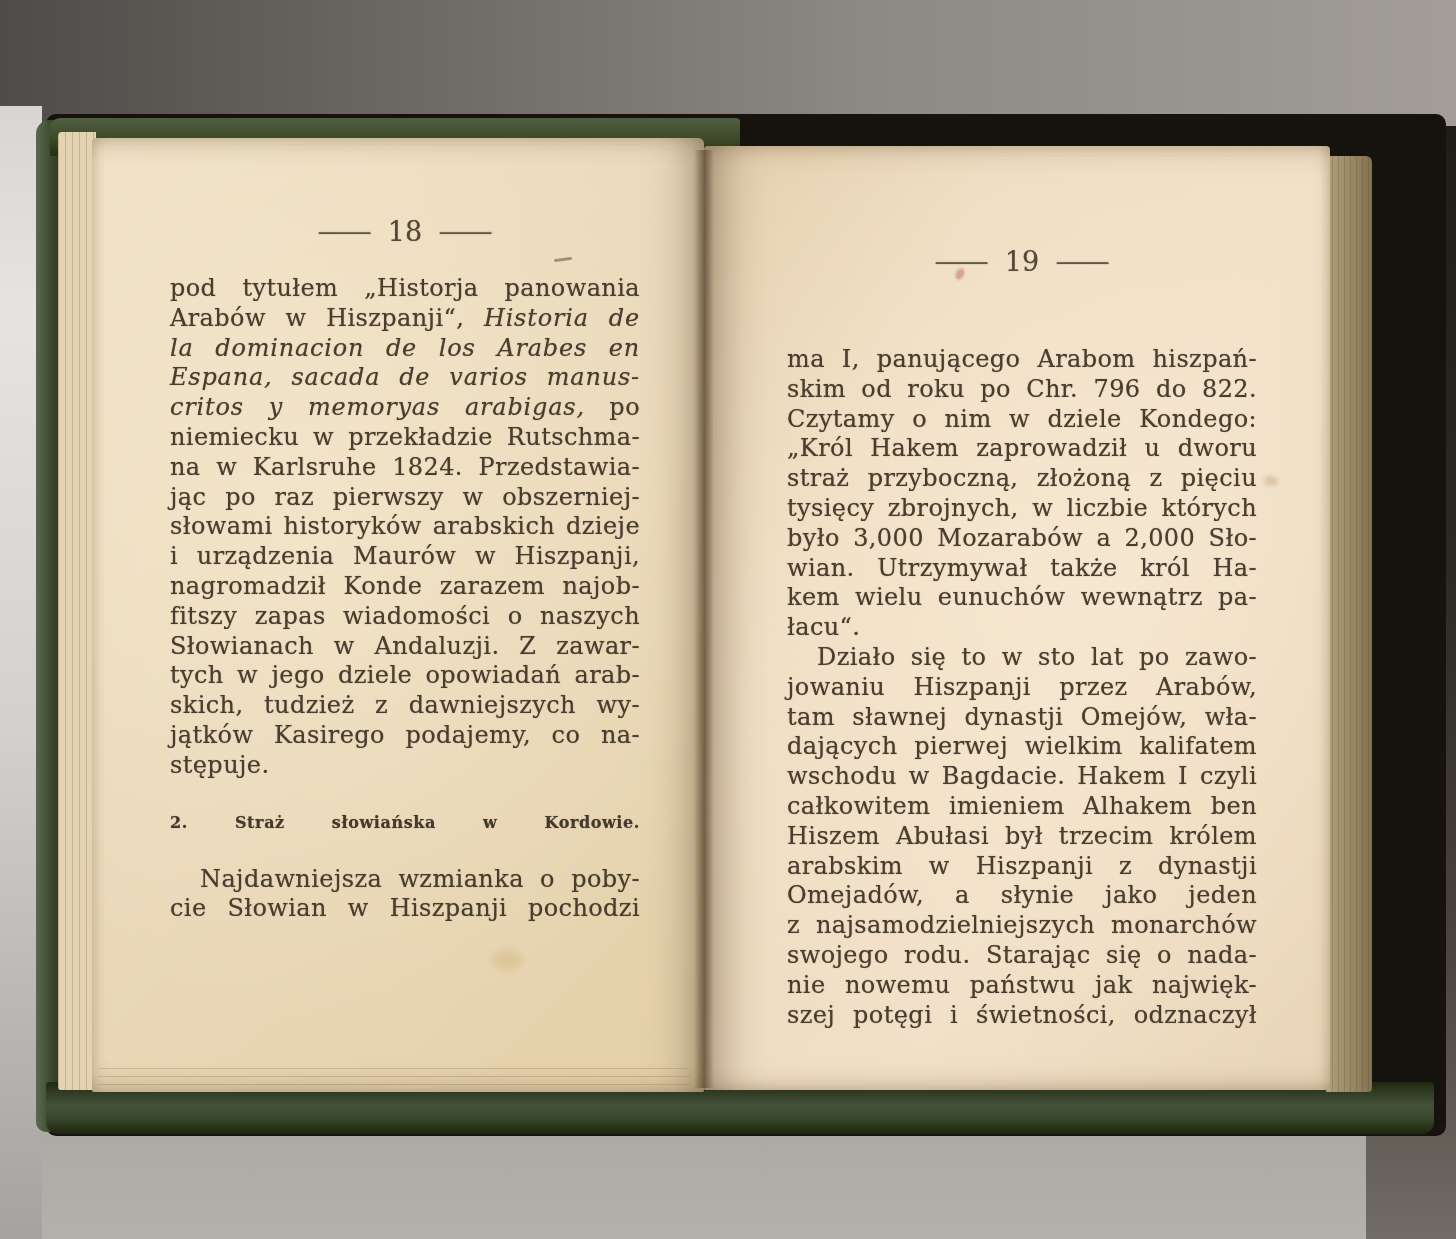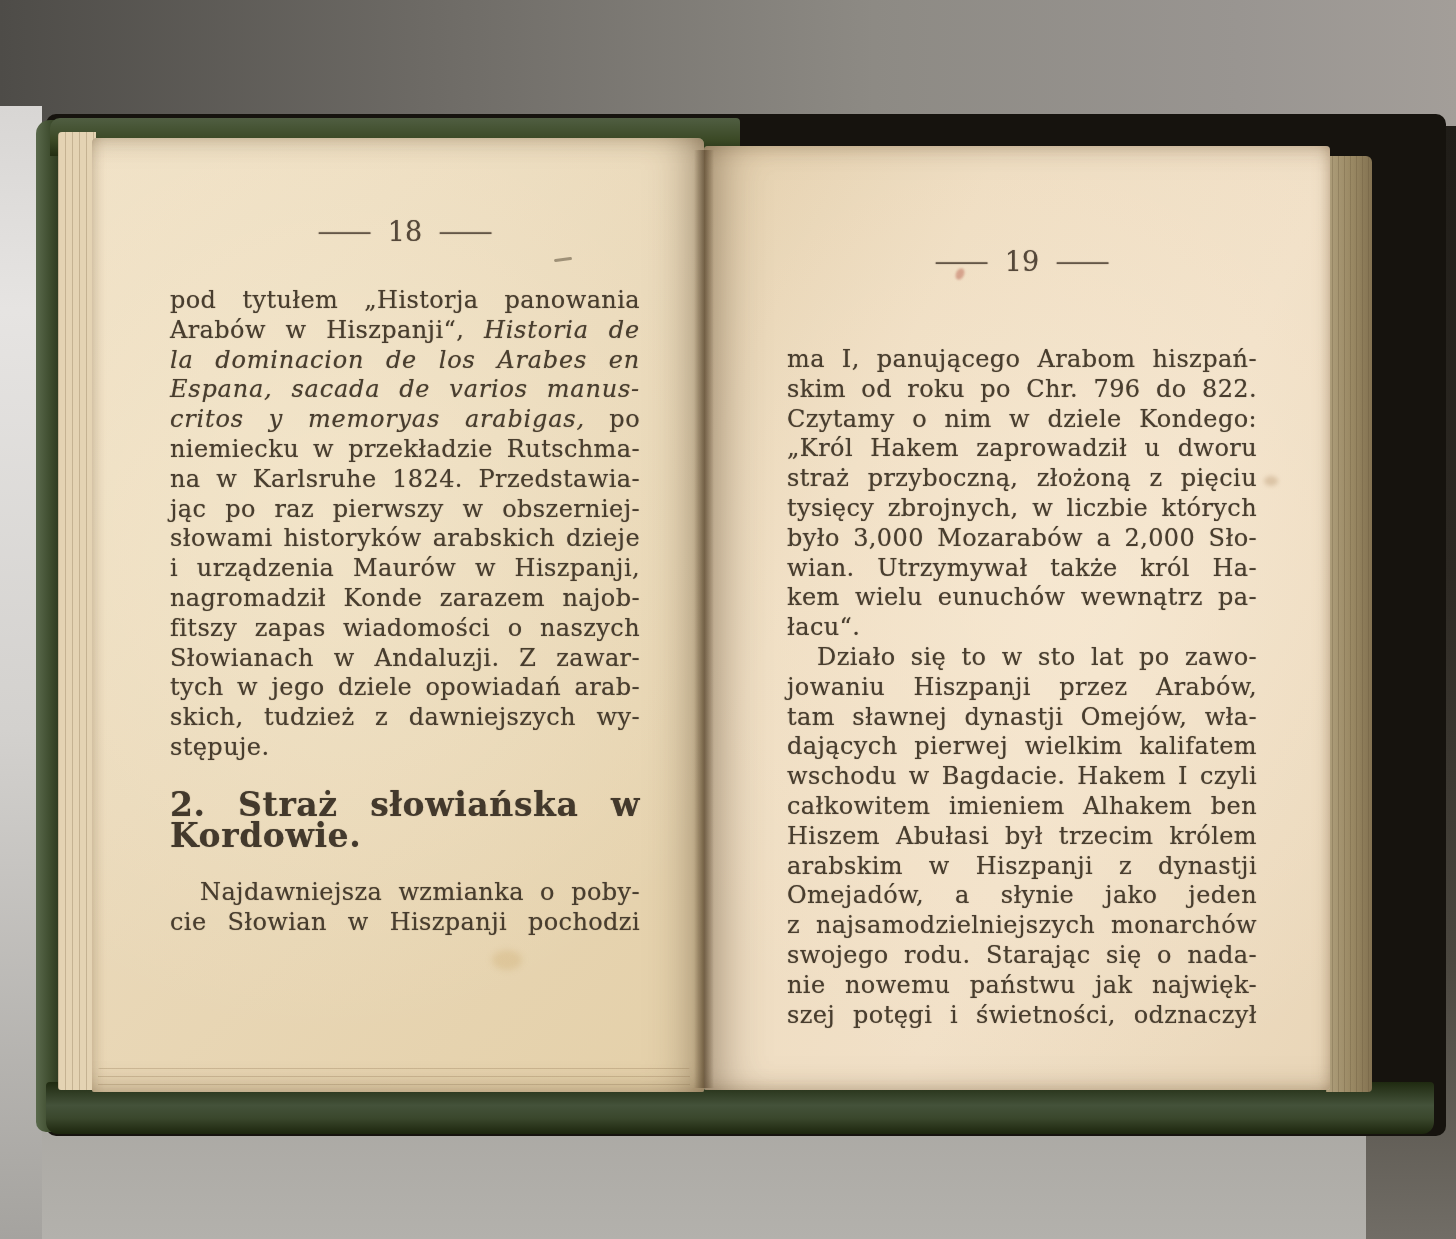--- a/index.html
+++ b/index.html
@@ -59,27 +59,27 @@
   .gutter{position:absolute;left:694px;top:150px;width:20px;height:938px;
     background:linear-gradient(90deg,rgba(0,0,0,0) 0%,rgba(70,52,28,.45) 42%,rgba(70,52,28,.55) 52%,rgba(0,0,0,0) 100%);}
   
   .pg-header{position:absolute;width:470px;display:flex;justify-content:center;align-items:center;
     gap:30px;font-size:27px;color:#55483a;text-shadow:0 0 1px rgba(80,66,50,.55);}
   .hdash{display:inline-block;transform:scaleX(2.1);opacity:.9;}
   .pg-header-left{left:78px;top:78px;}
   .pg-header-right{left:83px;top:100px;}
   .col{position:absolute;width:470px;font-size:24px;line-height:29.8px;
     letter-spacing:.4px;text-shadow:0 0 1px rgba(74,62,46,.60);}
-  .col-left{left:78px;top:148px;}
+  .col-left{left:78px;top:136px;}
   .col-right{left:83px;top:160px;margin-top:39px;}
   .tline{text-align:justify;text-align-last:justify;white-space:normal;}
   .tline.end{text-align-last:left;}
   .tline.ind{text-indent:30px;}
   .tline em{letter-spacing:.8px;}
-  .heading{margin:26px 0 27px 0;font-weight:bold;font-size:33px;line-height:31px;
+  .heading{margin:26px 0 27px 0;font-weight:bold;font-size:16px;line-height:31px;
     letter-spacing:.6px;text-align:justify;text-align-last:justify;color:#43392c;
     text-shadow:0 0 1px rgba(66,56,43,.6);}
   
   .mark-dash{position:absolute;left:462px;top:120px;width:18px;height:3px;
     background:rgba(95,82,60,.55);transform:rotate(-7deg);border-radius:2px;}
   .stain-yellow{position:absolute;left:400px;top:812px;width:30px;height:20px;border-radius:50%;
     background:rgba(190,148,78,.22);filter:blur(3px);}
   .stain-red{position:absolute;left:252px;top:122px;width:8px;height:12px;border-radius:50%;
     background:rgba(168,62,48,.38);filter:blur(1px);transform:rotate(25deg);}
   .stain-brown{position:absolute;left:560px;top:330px;width:14px;height:10px;border-radius:50%;
@@ -118,20 +118,21 @@
           <div class="tline"><span>niemiecku w przekładzie Rutschma-</span></div>
           <div class="tline"><span>na w Karlsruhe 1824. Przedstawia-</span></div>
           <div class="tline"><span>jąc po raz pierwszy w obszerniej-</span></div>
           <div class="tline"><span>słowami historyków arabskich dzieje</span></div>
           <div class="tline"><span>i urządzenia Maurów w Hiszpanji,</span></div>
           <div class="tline"><span>nagromadził Konde zarazem najob-</span></div>
           <div class="tline"><span>fitszy zapas wiadomości o naszych</span></div>
           <div class="tline"><span>Słowianach w Andaluzji. Z zawar-</span></div>
           <div class="tline"><span>tych w jego dziele opowiadań arab-</span></div>
           <div class="tline"><span>skich, tudzież z dawniejszych wy-</span></div>
+          <div class="tline"><span>jątków Kasirego podajemy, co na-</span></div>
           <div class="tline end"><span>stępuje.</span></div>
         </div>
       <div class="heading">
         <span>2.</span>
         <span>Straż słowiańska w Kordowie.</span>
       </div>
       <div>
           <div class="tline ind"><span>Najdawniejsza wzmianka o poby-</span></div>
           <div class="tline"><span>cie Słowian w Hiszpanji pochodzi</span></div>
         </div>

